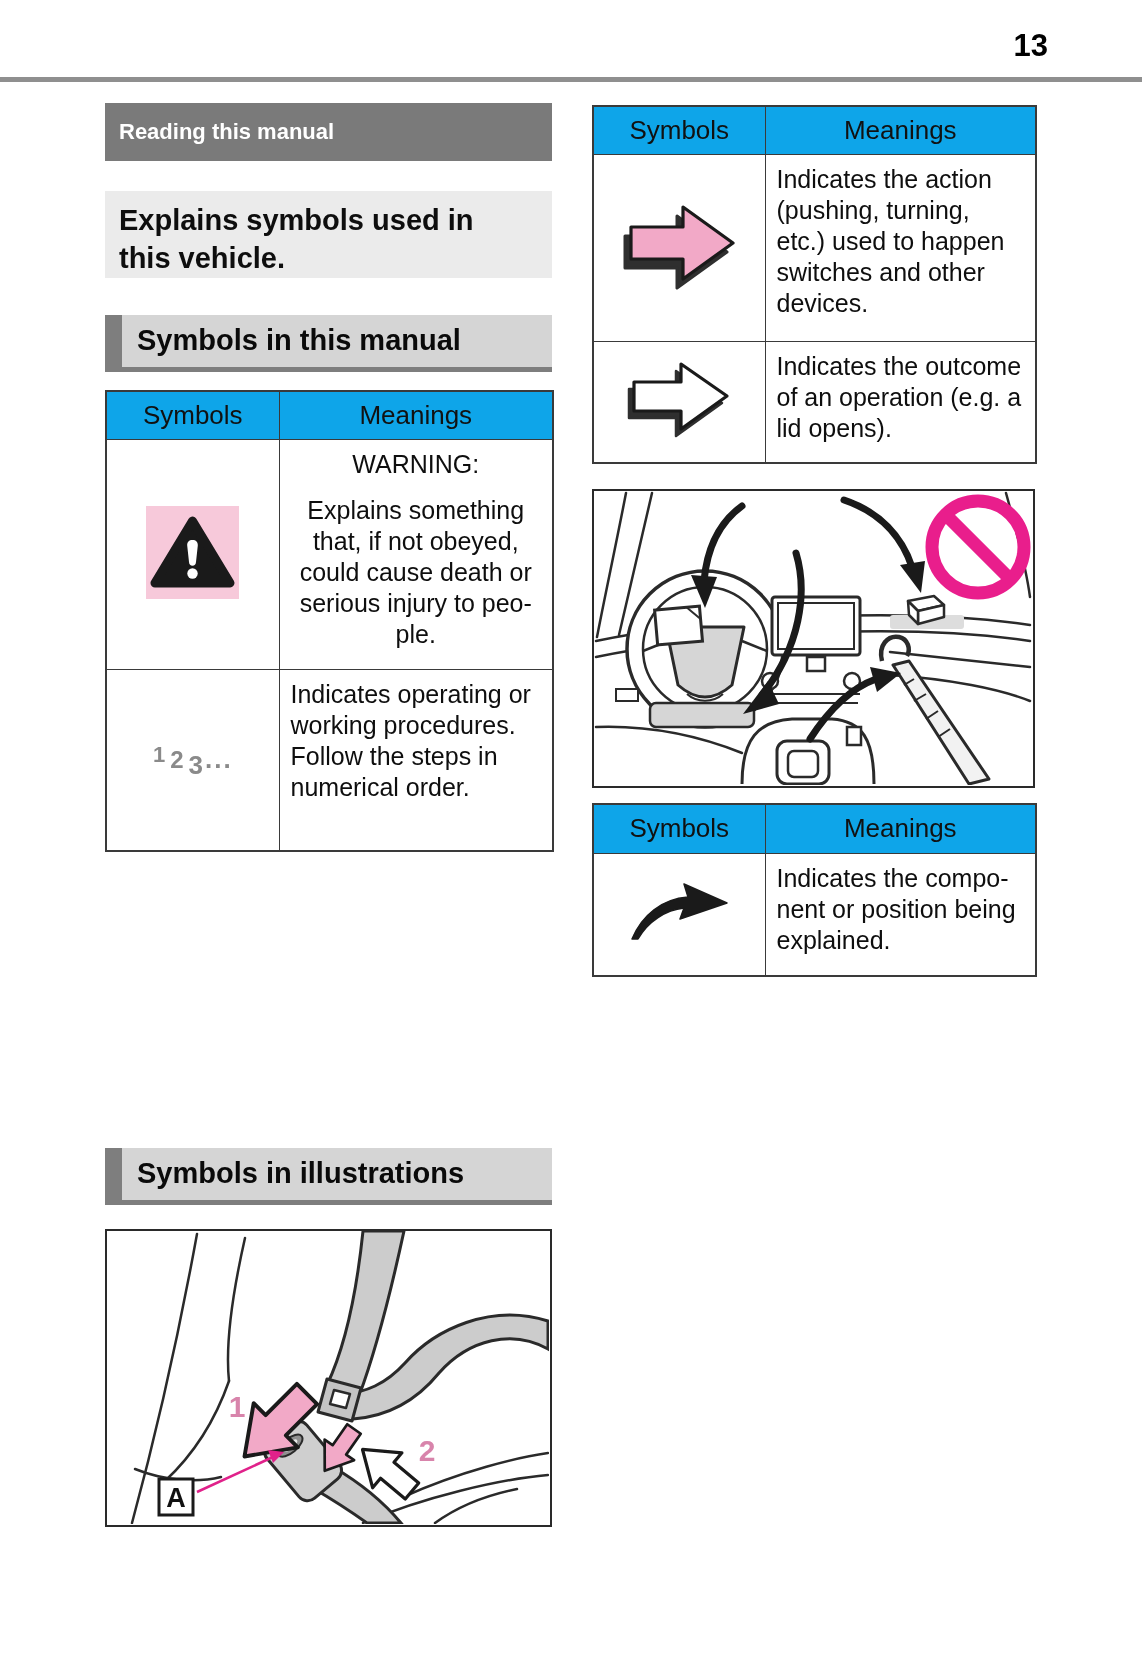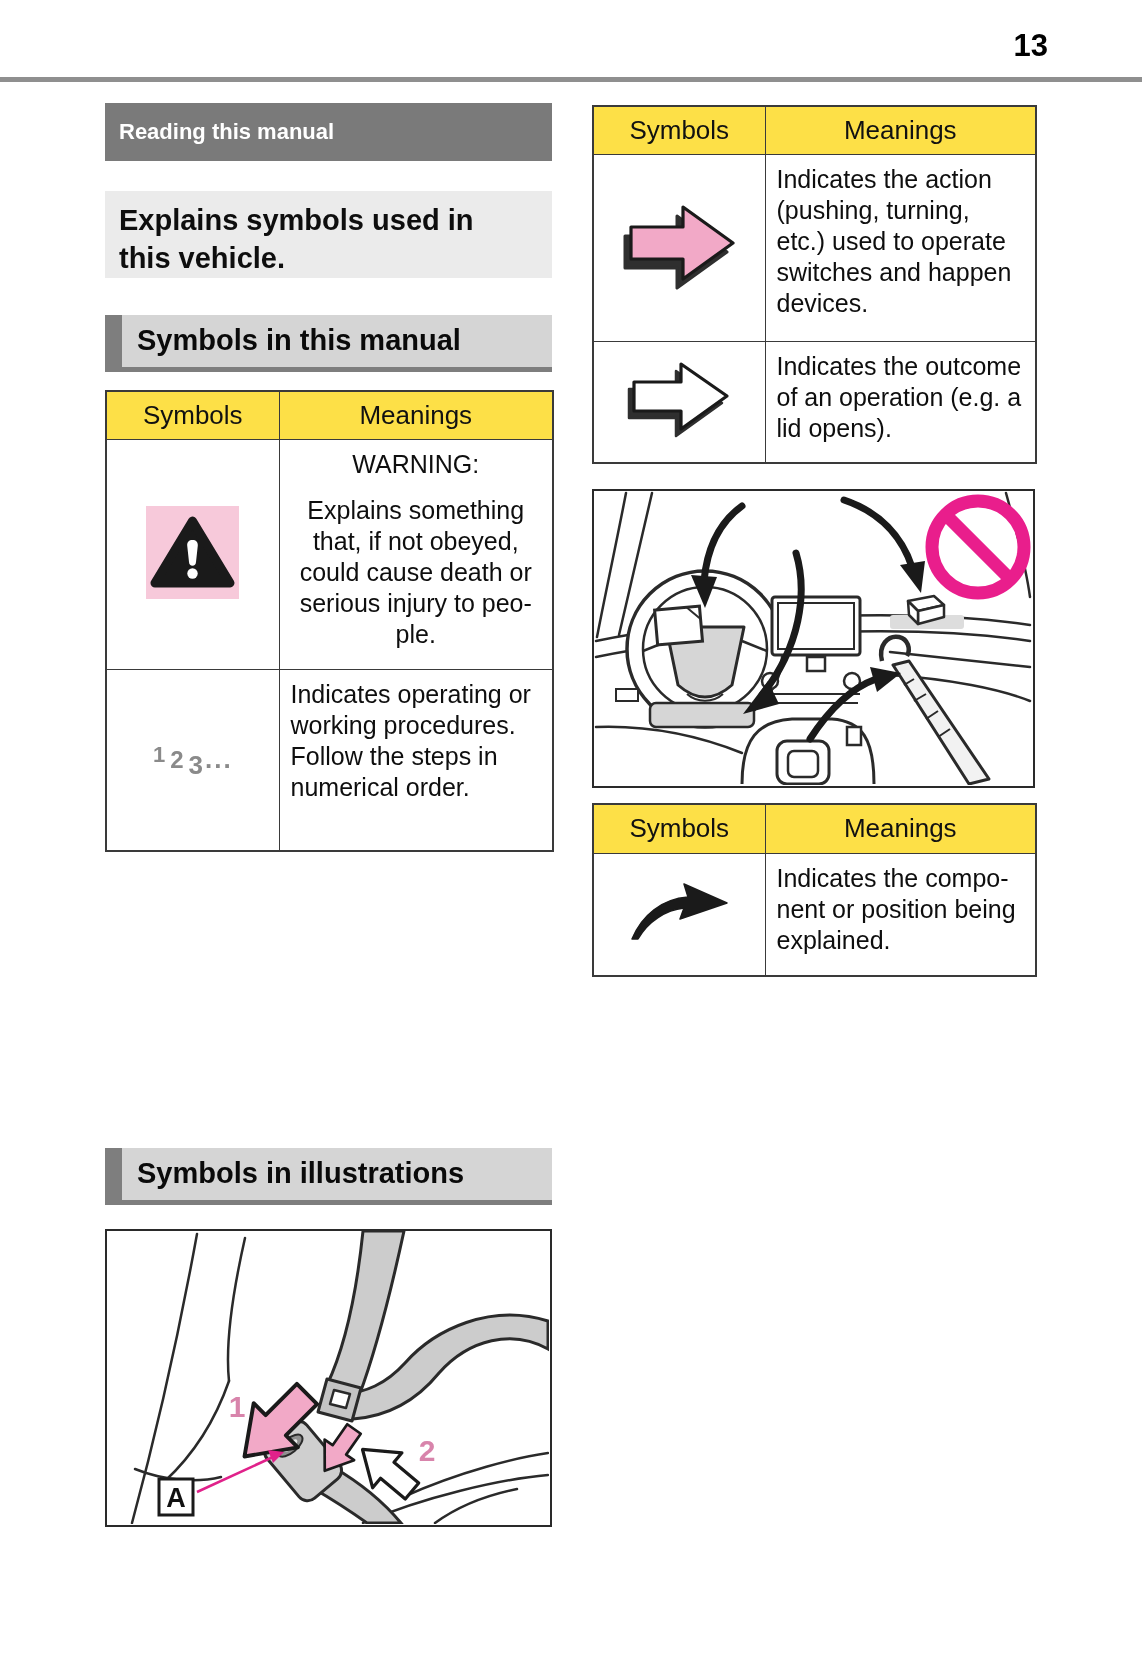--- a/index.html
+++ b/index.html
@@ -18,21 +18,21 @@
                background:linear-gradient(90deg,#7e7e7e 0 17px,#d5d5d5 17px);
                border-bottom:5px solid #7e7e7e;
                font-size:29px;font-weight:bold;line-height:50px;padding-left:32px;color:#0a0a0a;}
   .section-bar.s1{top:315px;}
   .section-bar.s2{top:1148px;}
 
   
   table.sym{border-collapse:collapse;table-layout:fixed;position:absolute;background:#fff;}
   table.sym th,table.sym td{border:1.5px solid #3a3a3a;box-sizing:border-box;}
   table.sym{border:2.5px solid #3a3a3a;}
-  table.sym th{background:#fde047;font-weight:normal;font-size:26px;text-align:center;height:48px;color:#111;}
+  table.sym th{background:#0ea5e9;font-weight:normal;font-size:26px;text-align:center;height:48px;color:#111;}
   td.symcell{text-align:center;vertical-align:middle;}
   td.meancell{vertical-align:top;padding:9px 11px;font-size:25px;line-height:31px;}
   td.meancell .hdg{margin:0 0 15px 0;}
   td.meancell p{margin:0;}
   td.meancell b{font-weight:bold;}
 
   #table-manual{left:105px;top:390px;width:447px;}
   #table-manual col.c1{width:173px;} #table-manual col.c2{width:274px;}
   #table-operations{left:592px;top:105px;width:443px;}
   #table-operations col.c1{width:172px;} #table-operations col.c2{width:271px;}
@@ -170,21 +170,21 @@
     <tr style="height:187px;">
       <td class="symcell">
         <span>
           <svg width="114" height="88" viewBox="0 0 114 88">
             <polygon points="0,22 52,22 52,2 102,38 52,74 52,54 0,54" transform="translate(3,12)" fill="#2f2f2f" stroke="#2f2f2f" stroke-width="3" stroke-linejoin="round"></polygon>
             <polygon points="0,22 52,22 52,2 102,38 52,74 52,54 0,54" transform="translate(9,3)" fill="#f2a9c7" stroke="#1a1a1a" stroke-width="3.2" stroke-linejoin="round"></polygon>
           </svg>
         </span>
       </td>
       <td class="meancell">
-        <p>Indicates the action (pushing, turning, etc.) used to operate switches and happen devices.</p>
+        <p>Indicates the action (pushing, turning, etc.) used to happen switches and other devices.</p>
       </td>
     </tr>
     <tr style="height:122px;">
       <td class="symcell">
         <span>
           <svg width="106" height="80" viewBox="0 0 106 80">
             <polygon points="0,20 47,20 47,2 93,34 47,67 47,49 0,49" transform="translate(3,9)" fill="#2f2f2f" stroke="#2f2f2f" stroke-width="2.5" stroke-linejoin="round"></polygon>
             <polygon points="0,20 47,20 47,2 93,34 47,67 47,49 0,49" transform="translate(8,2)" fill="#ffffff" stroke="#1a1a1a" stroke-width="3.2" stroke-linejoin="round"></polygon>
           </svg>
         </span>

